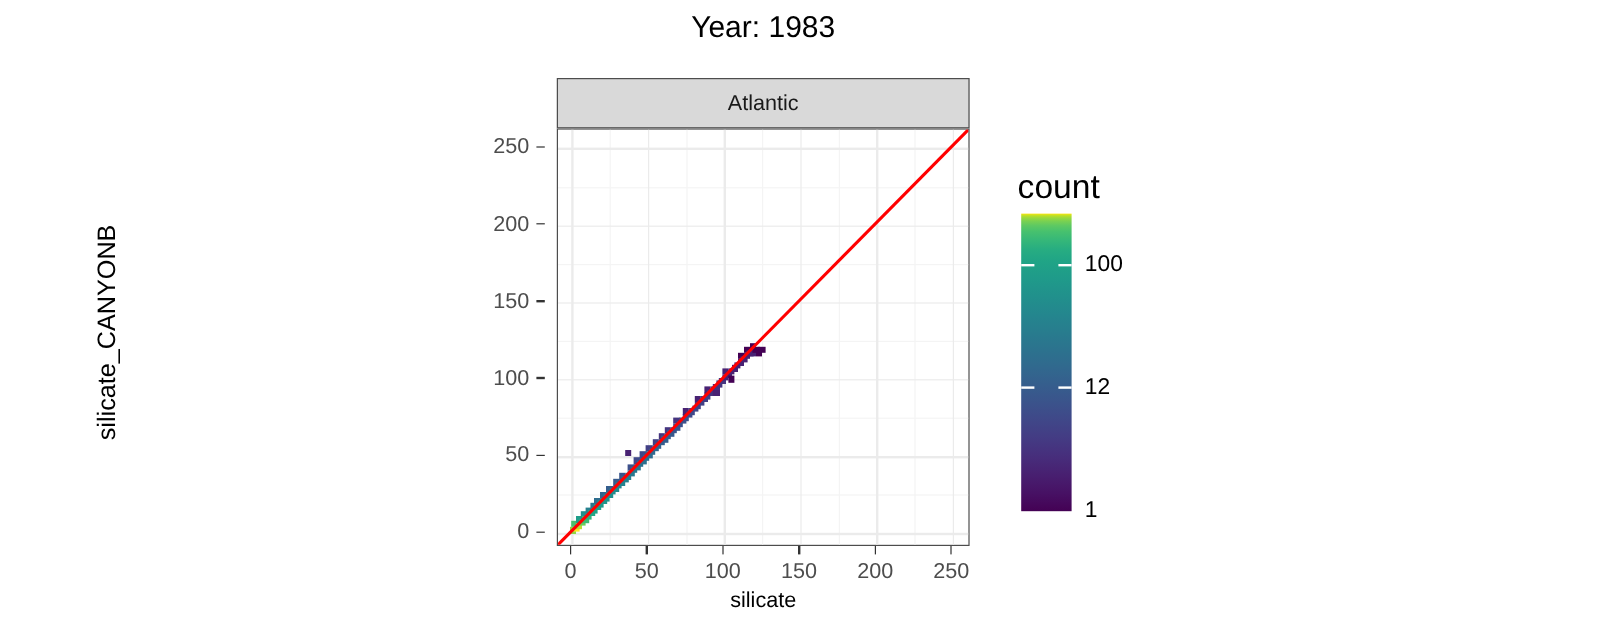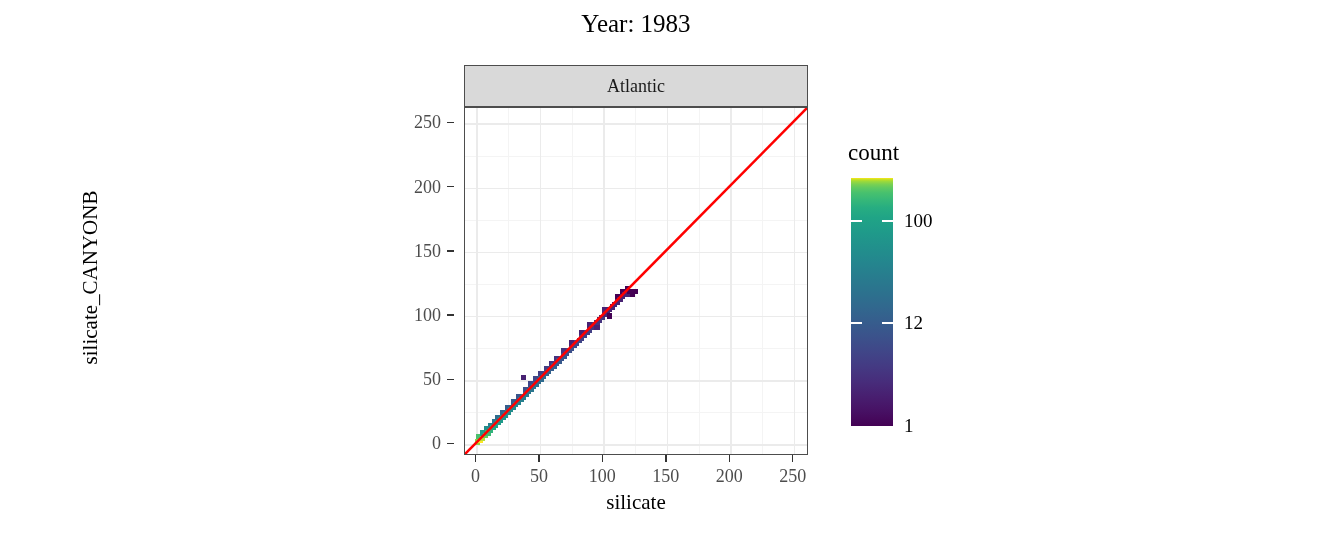--- a/index.html
+++ b/index.html
@@ -2,21 +2,21 @@
 <html><head>
 <meta charset="utf-8">
 <style>
   html,body{margin:0;padding:0;}
   body{
     width:1344px;height:537px;background:#ffffff;
     font-family:"Liberation Sans", sans-serif;
     -webkit-font-smoothing:antialiased;
     overflow:hidden;position:relative;
   }
-  #root{position:absolute;inset:0;font-family:Liberation Serif, serif;}
+  #root{position:absolute;inset:0;}
 
   
   .plot-title{
     position:absolute;left:464px;top:10px;width:344px;
     text-align:center;font-size:25px;color:#000000;
     line-height:1.1;white-space:nowrap;
   }
 
   
   .strip{
@@ -57,31 +57,31 @@
     position:absolute;text-align:center;font-size:18px;color:#4d4d4d;
     white-space:nowrap;transform:translateX(-50%);
   }
   .xtick-mark{position:absolute;width:1.4px;height:7px;background:#333333;}
 
   .ytick-col{position:absolute;left:380px;top:107px;width:74px;height:348px;}
   .xtick-row{position:absolute;left:464px;top:455px;width:344px;height:40px;}
 
   .axis-title-x{
     position:absolute;left:464px;top:490px;width:344px;text-align:center;
-    font-size:21px;color:#000000;white-space:nowrap;
+    font-size:18px;color:#000000;white-space:nowrap;
   }
   .axis-title-y{
     position:absolute;left:-84px;top:265px;width:348px;text-align:center;
     font-size:21px;color:#000000;white-space:nowrap;
     transform:rotate(-90deg);transform-origin:center center;
   }
 
   
   .legend{position:absolute;left:848px;top:140px;width:180px;height:300px;}
-  .legend-title{position:absolute;left:0;top:0;font-size:23px;color:#000000;white-space:nowrap;}
+  .legend-title{position:absolute;left:0;top:0;font-size:28px;color:#000000;white-space:nowrap;}
   .colorbar{
     position:absolute;left:3px;top:38px;width:42px;height:248px;
     background:linear-gradient(to top,
       #440154 0%, #471164 6%, #481f70 12%, #472d7b 18%, #443a83 24%,
       #404688 30%, #3b528b 36%, #365d8d 42%, #31688e 48%, #2c728e 54%,
       #287c8e 60%, #24868e 66%, #21908c 72%, #1f9a8a 78%, #20a486 84%,
       #27ad81 88%, #35b779 91%, #47c16e 94%, #5ec962 96%, #7ad151 97.5%,
       #9bd93c 98.6%, #bddf26 99.3%, #dfe318 99.7%, #fde725 100%);
   }
   .cb-tick{position:absolute;height:2px;width:11px;background:#ffffff;}

